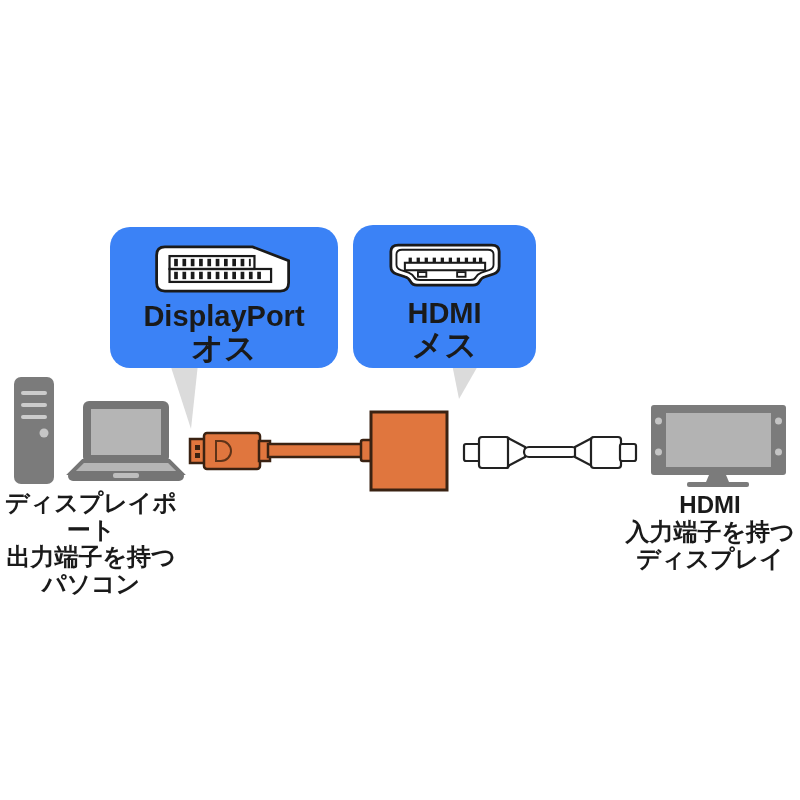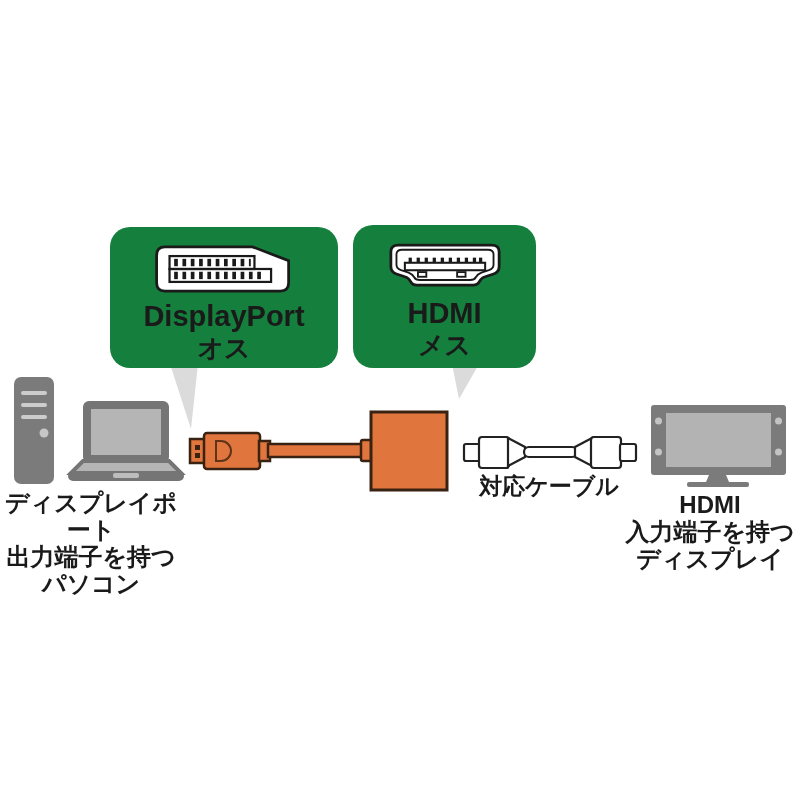--- a/index.html
+++ b/index.html
@@ -2,28 +2,28 @@
 <html><head>
 <meta charset="utf-8">
 <style>
   html,body{margin:0;padding:0;background:#ffffff;}
   .canvas{
     position:relative;width:800px;height:800px;background:#ffffff;overflow:hidden;
     font-family:"Liberation Sans","DejaVu Sans",sans-serif;color:#1a1a1a;
   }
   .scene{position:absolute;left:0;top:0;z-index:1;}
   .bubble{
-    position:absolute;z-index:2;background:#15803d;border-radius:20px;
+    position:absolute;z-index:2;background:#3b82f6;border-radius:20px;
     display:flex;flex-direction:column;align-items:center;
   }
   .bubble-dp{left:110px;top:227px;width:228px;height:141px;}
   .bubble-hdmi{left:353px;top:225px;width:183px;height:143px;}
   .bubble .conn-icon{margin-top:18px;}
   .bubble-title{font-size:29px;font-weight:700;line-height:34px;margin-top:6px;letter-spacing:0px;}
-  .bubble-sub{font-size:26px;font-weight:700;line-height:31px;}
+  .bubble-sub{font-size:32px;font-weight:700;line-height:31px;}
   .caption{
     position:absolute;z-index:2;text-align:center;font-weight:700;
     font-size:24px;line-height:27px;color:#1a1a1a;
   }
   .caption-pc{left:-4px;top:489px;width:190px;}
   .caption-cable{left:458px;top:473px;width:182px;font-size:23px;line-height:26px;}
   .caption-display{left:612px;top:491px;width:196px;}
 </style>
 </head>
 <body>
@@ -148,21 +148,20 @@
     <div class="bubble-sub">メス</div>
   </div>
 
   <div class="caption caption-pc">
     <div>ディスプレイポート</div>
     <div>出力端子を持つ</div>
     <div>パソコン</div>
   </div>
 
   <div class="caption caption-cable">
-    <div>対応ケーブル</div>
   </div>
 
   <div class="caption caption-display">
     <div>HDMI</div>
     <div>入力端子を持つ</div>
     <div>ディスプレイ</div>
   </div>
 
 </div>
 

